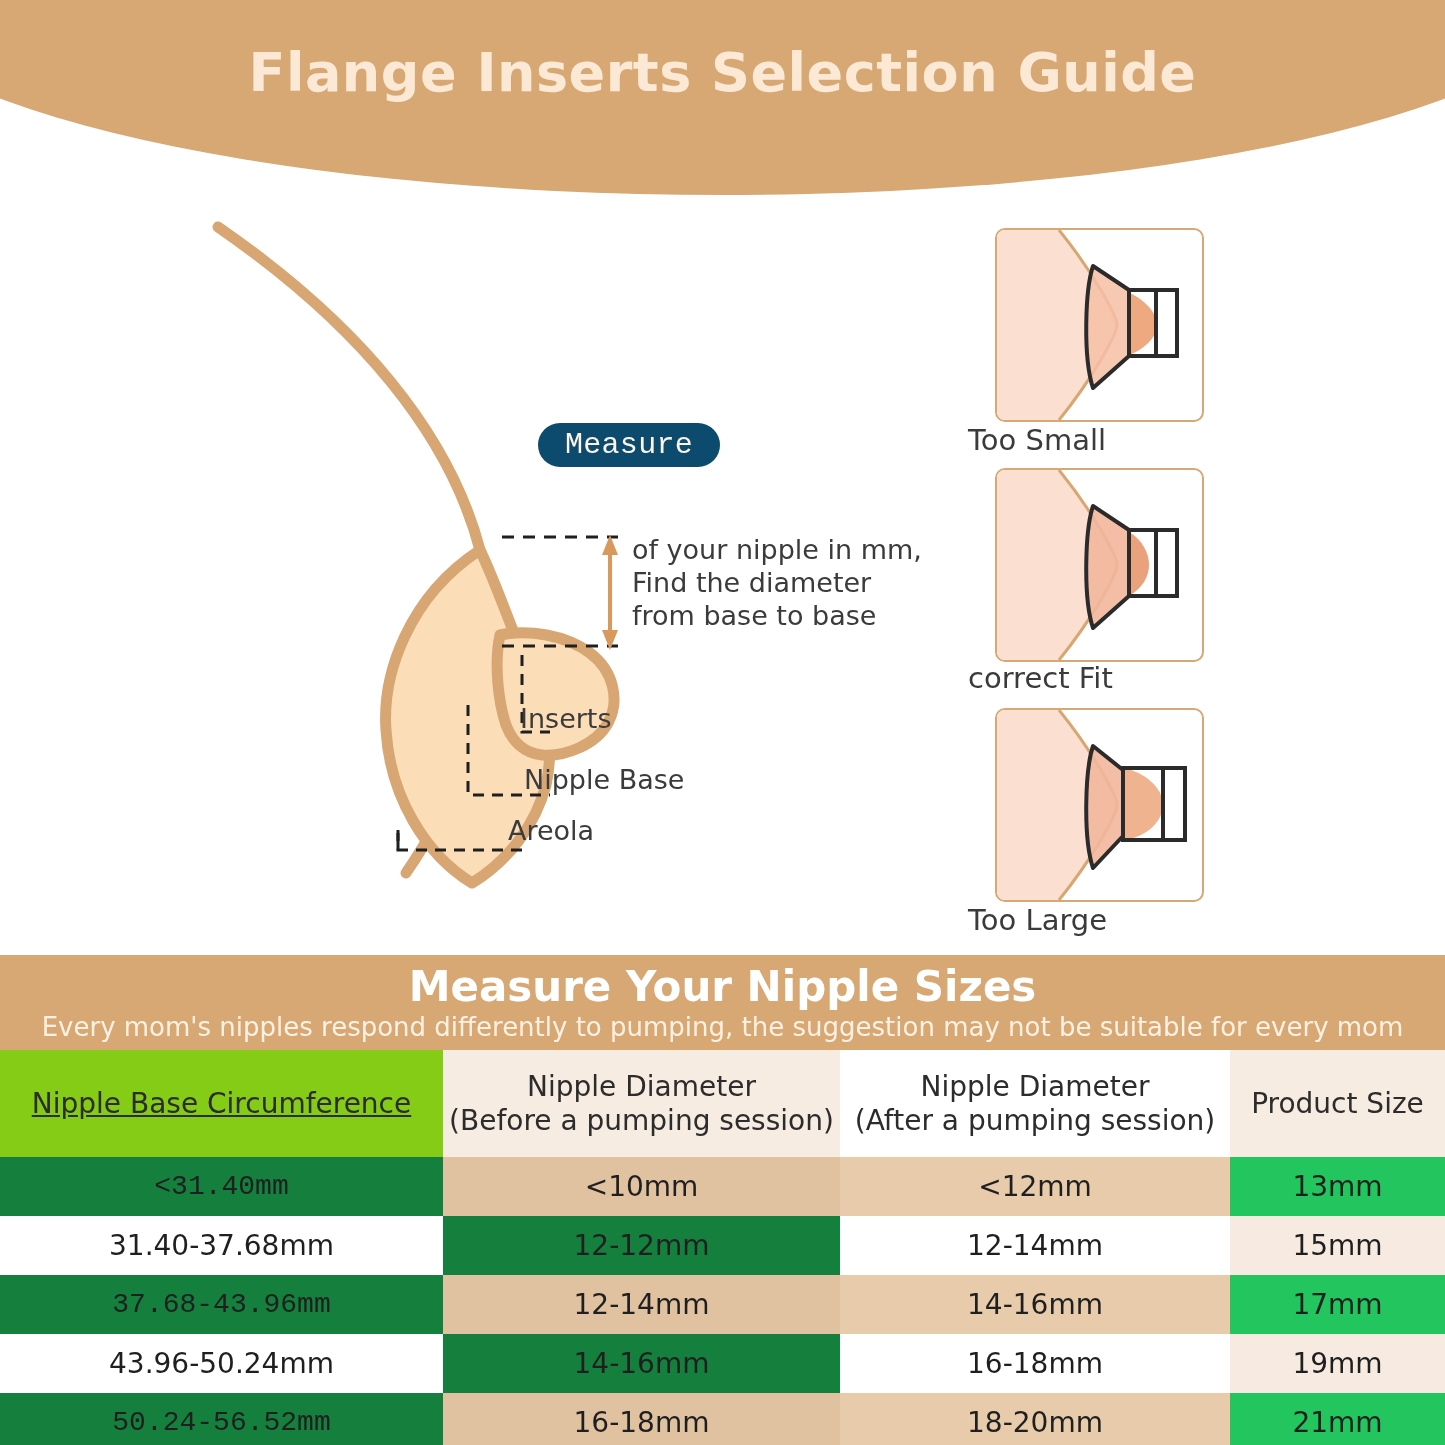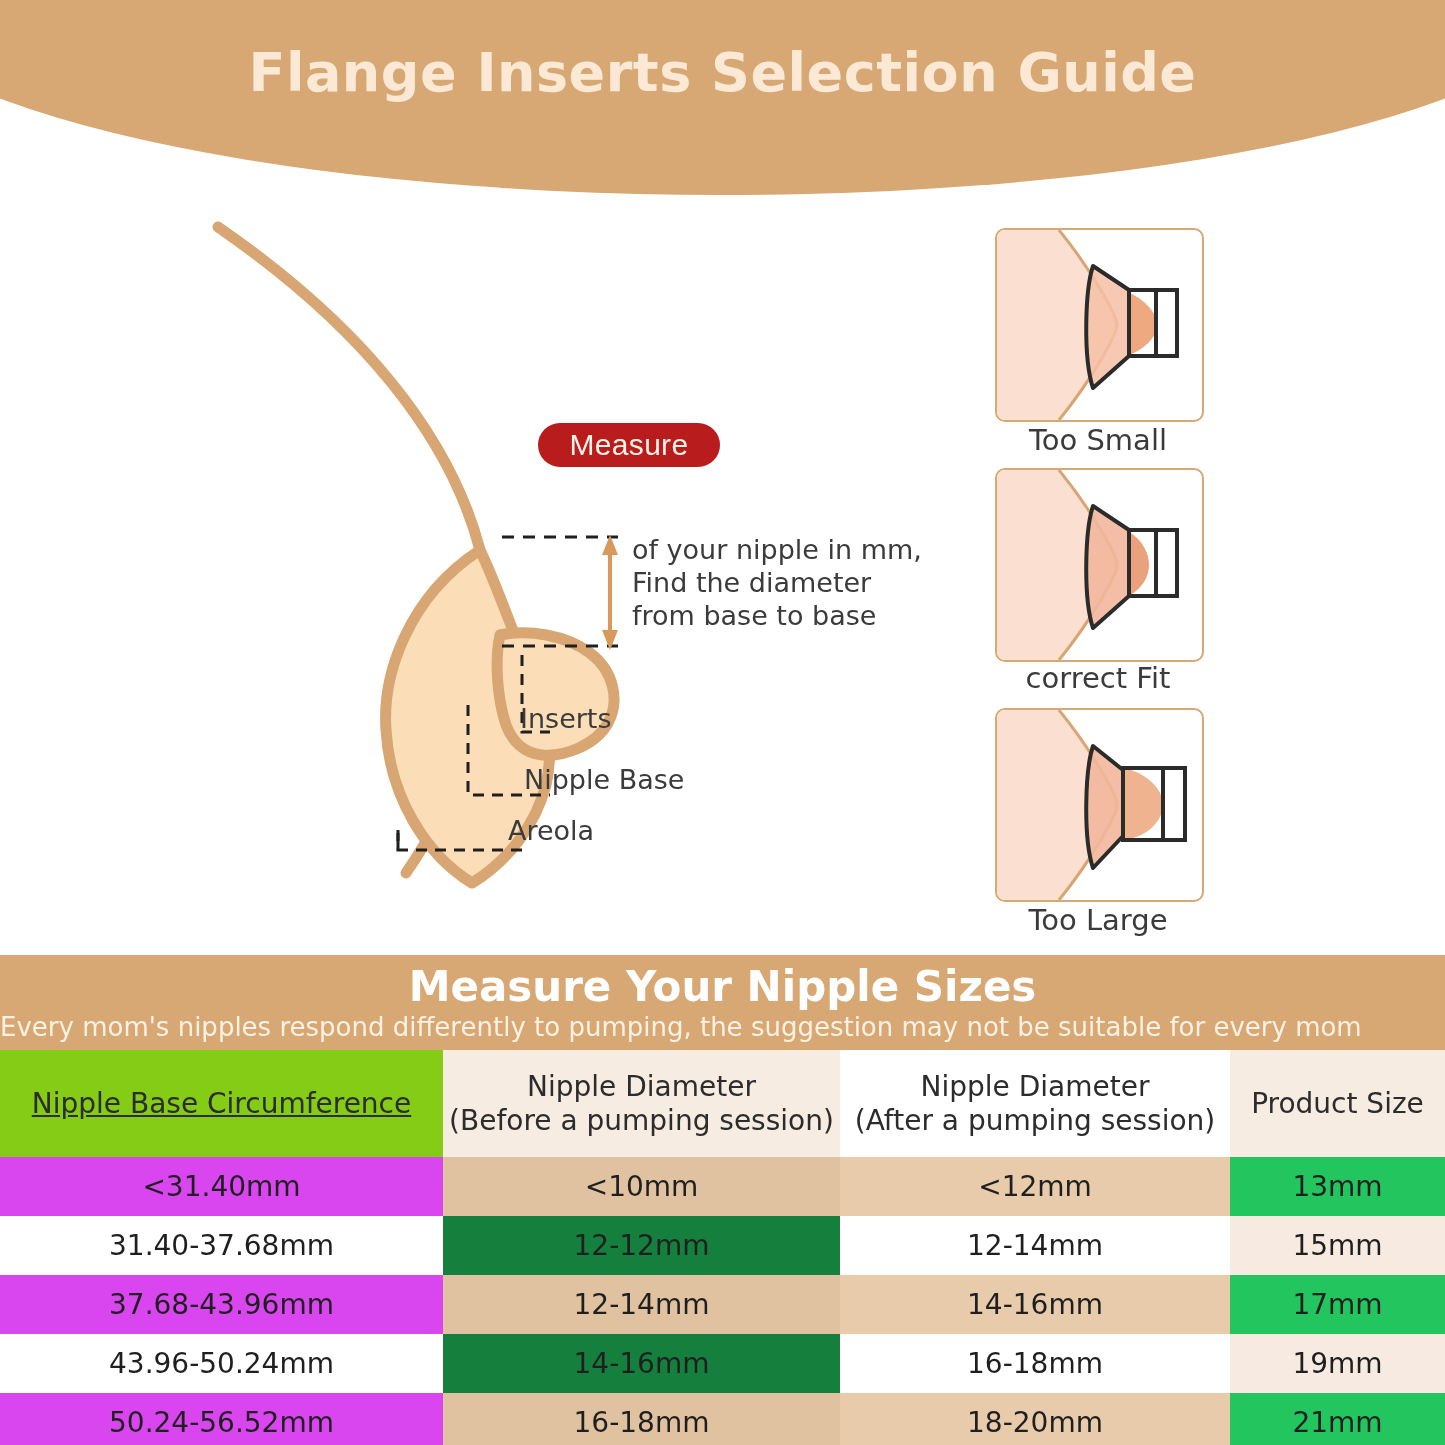--- a/index.html
+++ b/index.html
@@ -58,26 +58,26 @@
     top: 10px;
   }
 
   .measure-badge {
     position: absolute;
     left: 538px;
     top: 228px;
     width: 182px;
     height: 44px;
     border-radius: 24px;
-    background: #b91c1c;
+    background: #0c4a6e;
     color: #fdf3e7;
     font-size: 30px;
     line-height: 44px;
     text-align: center;
-    font-family: Liberation Sans, sans-serif;
+    font-family: Liberation Mono, monospace;
     letter-spacing: 0.3px;
   }
 
   .measure-note {
     position: absolute;
     left: 632px;
     top: 338px;
     width: 330px;
     font-size: 27px;
     line-height: 33px;
@@ -103,21 +103,21 @@
     width: 205px;
     height: 190px;
     border: 2px solid #d7a873;
     border-radius: 10px;
     background: #ffffff;
     overflow: hidden;
   }
   .fit-label {
     position: absolute;
     width: 260px;
-    text-align: center;
+    text-align: left;
     font-size: 29px;
     color: #3b3b3b;
     font-family: "DejaVu Sans", sans-serif;
   }
   .fit1 { left: 995px; top: 33px; }
   .fit1-label { left: 968px; top: 228px; }
   .fit2 { left: 995px; top: 273px; }
   .fit2-label { left: 968px; top: 466px; }
   .fit3 { left: 995px; top: 513px; }
   .fit3-label { left: 968px; top: 708px; }
@@ -145,20 +145,21 @@
     text-align: center;
     font-size: 42px;
     font-weight: bold;
     color: #ffffff;
     font-family: "DejaVu Sans", sans-serif;
   }
   .banner-sub {
     position: absolute;
     left: 0; top: 57px;
     width: 1445px;
+    text-align: center;
     font-size: 26px;
     color: #fdf1e4;
     font-family: "DejaVu Sans", sans-serif;
   }
 
   table.sizes {
     position: absolute;
     left: 0;
     top: 95px;
     width: 1445px;
@@ -188,21 +189,21 @@
     vertical-align: middle;
   }
 
   
   th.hcol-a { background: #84cc16; text-decoration: underline; }
   th.hcol-b { background: #f7ece2; }
   th.hcol-c { background: #ffffff; }
   th.hcol-d { background: #f7ece2; }
 
   
-  tr.row-odd td.col-a { background: #d946ef; }
+  tr.row-odd td.col-a { background: #15803d; font-family: Liberation Mono, monospace; }
   tr.row-odd td.col-b { background: #e0c2a0; }
   tr.row-odd td.col-c { background: #e7cbab; }
   tr.row-odd td.col-d { background: #22c55e; margin-top: 8px; }
 
   
   tr.row-even td.col-a { background: #ffffff; }
   tr.row-even td.col-b { background: #15803d; }
   tr.row-even td.col-c { background: #ffffff; }
   tr.row-even td.col-d { background: #f7ebe1; }
 </style>

